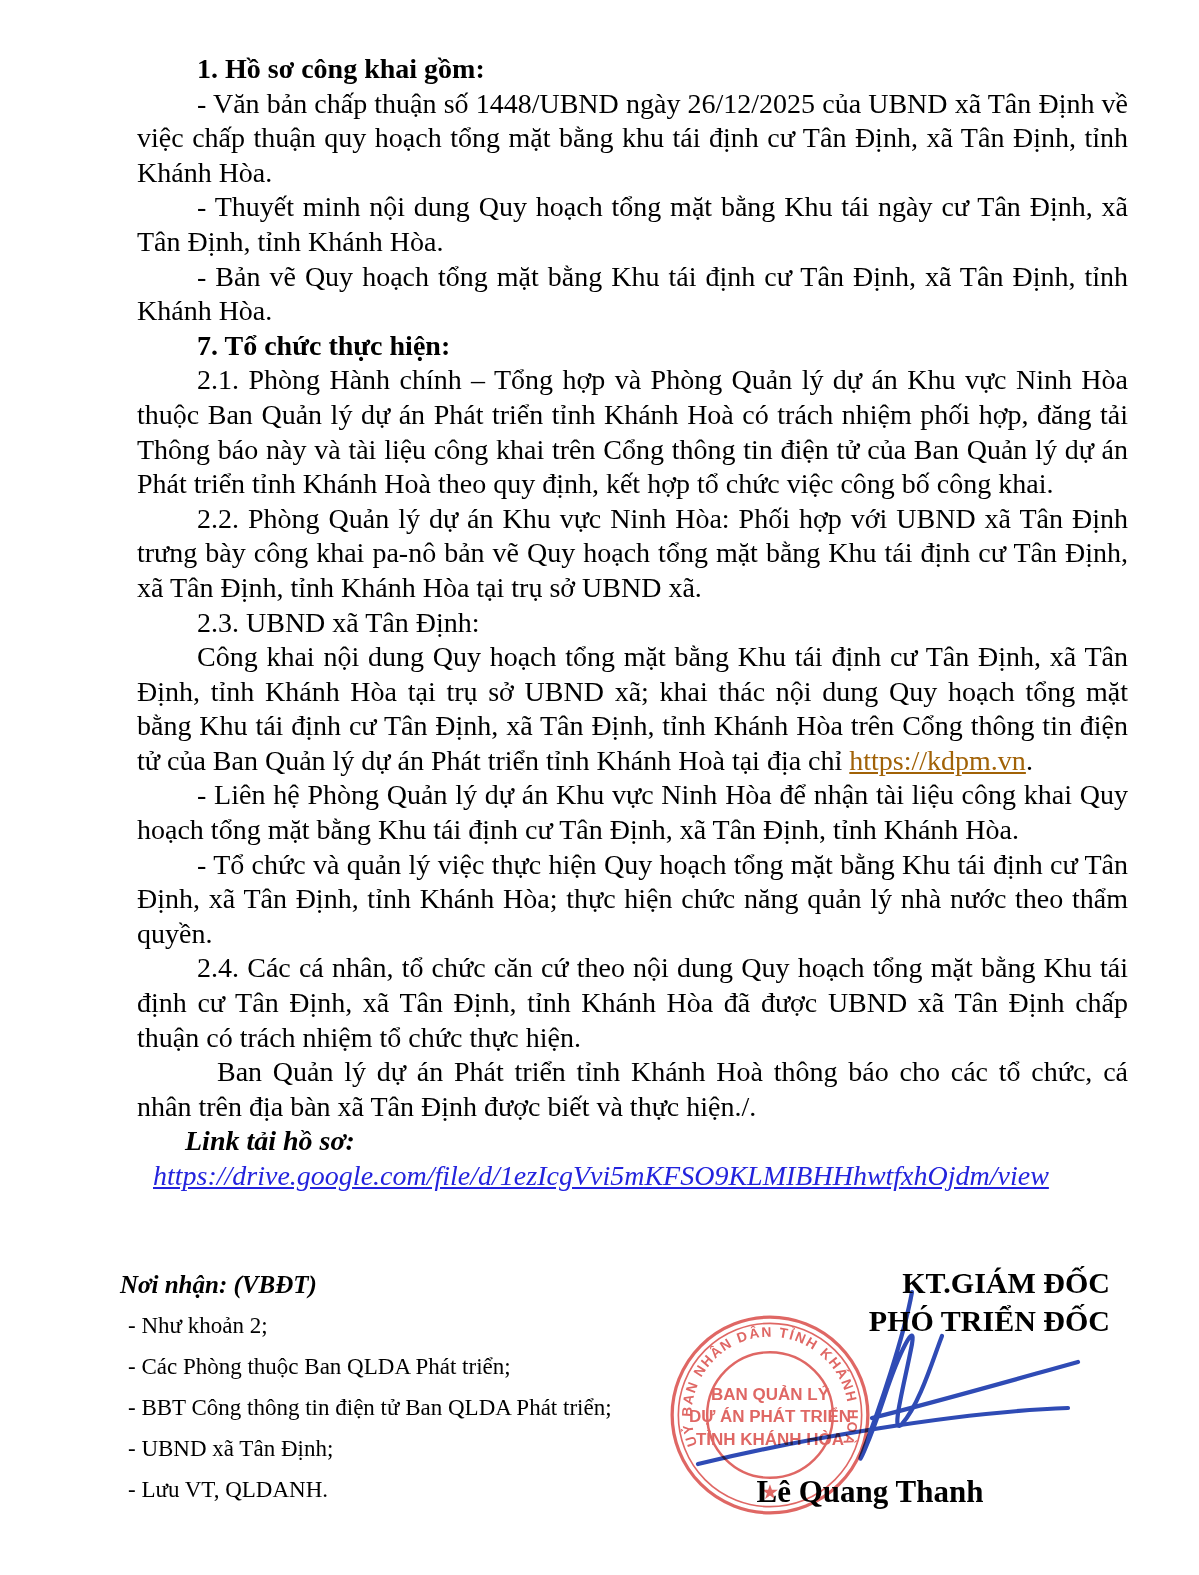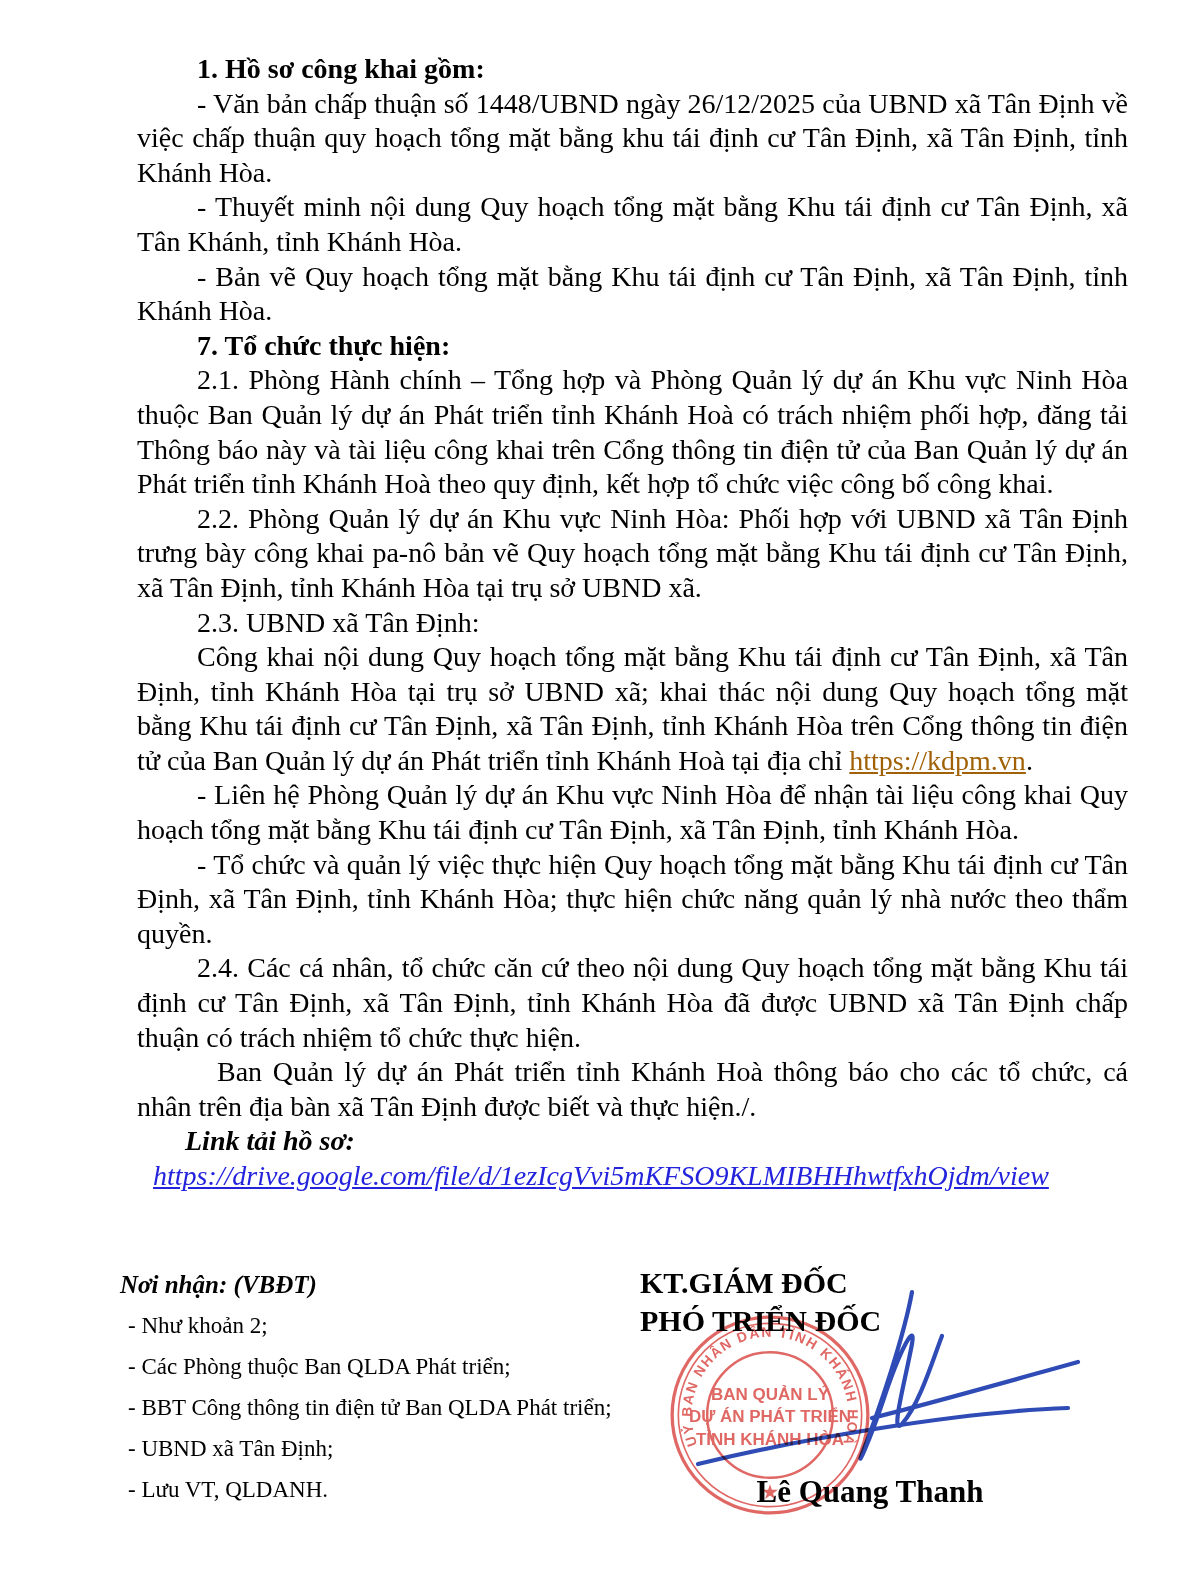--- a/index.html
+++ b/index.html
@@ -34,21 +34,21 @@
     font-size:23px;line-height:33px;text-align:left;
   }
   #footer-left .recipients-title{
     font-size:25px;font-weight:bold;font-style:italic;margin:0 0 4px 0;
   }
   #footer-left .recipient{margin:8px;}
 
   
   #sign-head{
     position:absolute;left:640px;top:1264px;width:470px;
-    text-align:left;font-weight:bold;font-size:30px;line-height:38px;
+    text-align:right;font-weight:bold;font-size:30px;line-height:38px;
     z-index:3;
   }
   #sign-name{
     position:absolute;left:700px;top:1474px;width:340px;
     text-align:center;font-weight:bold;font-size:31px;z-index:4;
   }
   #stamp-svg{
     position:absolute;left:667px;top:1312px;width:206px;height:206px;
     z-index:2;mix-blend-mode:multiply;opacity:.92;
   }
@@ -59,21 +59,21 @@
   #stamp-svg text{font-family:"Liberation Sans","DejaVu Sans",sans-serif;}
 </style>
 </head>
 <body>
 
 <div class="page">
 
   <div id="content">
     <p class="heading">1. Hồ sơ công khai gồm:</p>
     <p>- Văn bản chấp thuận số 1448/UBND ngày 26/12/2025 của UBND xã Tân Định về việc chấp thuận quy hoạch tổng mặt bằng khu tái định cư Tân Định, xã Tân Định, tỉnh Khánh Hòa.</p>
-    <p>- Thuyết minh nội dung Quy hoạch tổng mặt bằng Khu tái định cư Tân Định, xã Tân Khánh, tỉnh Khánh Hòa.</p>
+    <p>- Thuyết minh nội dung Quy hoạch tổng mặt bằng Khu tái ngày cư Tân Định, xã Tân Định, tỉnh Khánh Hòa.</p>
     <p>- Bản vẽ Quy hoạch tổng mặt bằng Khu tái định cư Tân Định, xã Tân Định, tỉnh Khánh Hòa.</p>
 
     <p class="heading">7. Tổ chức thực hiện:</p>
     <p>2.1. Phòng Hành chính – Tổng hợp và Phòng Quản lý dự án Khu vực Ninh Hòa thuộc Ban Quản lý dự án Phát triển tỉnh Khánh Hoà có trách nhiệm phối hợp, đăng tải Thông báo này và tài liệu công khai trên Cổng thông tin điện tử của Ban Quản lý dự án Phát triển tỉnh Khánh Hoà theo quy định, kết hợp tổ chức việc công bố công khai.</p>
     <p>2.2. Phòng Quản lý dự án Khu vực Ninh Hòa: Phối hợp với UBND xã Tân Định trưng bày công khai pa-nô bản vẽ Quy hoạch tổng mặt bằng Khu tái định cư Tân Định, xã Tân Định, tỉnh Khánh Hòa tại trụ sở UBND xã.</p>
     <p>2.3. UBND xã Tân Định:</p>
     <p><span>Công khai nội dung Quy hoạch tổng mặt bằng Khu tái định cư Tân Định, xã Tân Định, tỉnh Khánh Hòa tại trụ sở UBND xã; khai thác nội dung Quy hoạch tổng mặt bằng Khu tái định cư Tân Định, xã Tân Định, tỉnh Khánh Hòa trên Cổng thông tin điện tử của Ban Quản lý dự án Phát triển tỉnh Khánh Hoà tại địa chỉ </span><span class="inline-link">https://kdpm.vn</span><span>.</span></p>
     <p>- Liên hệ Phòng Quản lý dự án Khu vực Ninh Hòa để nhận tài liệu công khai Quy hoạch tổng mặt bằng Khu tái định cư Tân Định, xã Tân Định, tỉnh Khánh Hòa.</p>
     <p>- Tổ chức và quản lý việc thực hiện Quy hoạch tổng mặt bằng Khu tái định cư Tân Định, xã Tân Định, tỉnh Khánh Hòa; thực hiện chức năng quản lý nhà nước theo thẩm quyền.</p>
     <p>2.4. Các cá nhân, tổ chức căn cứ theo nội dung Quy hoạch tổng mặt bằng Khu tái định cư Tân Định, xã Tân Định, tỉnh Khánh Hòa đã được UBND xã Tân Định chấp thuận có trách nhiệm tổ chức thực hiện.</p>

